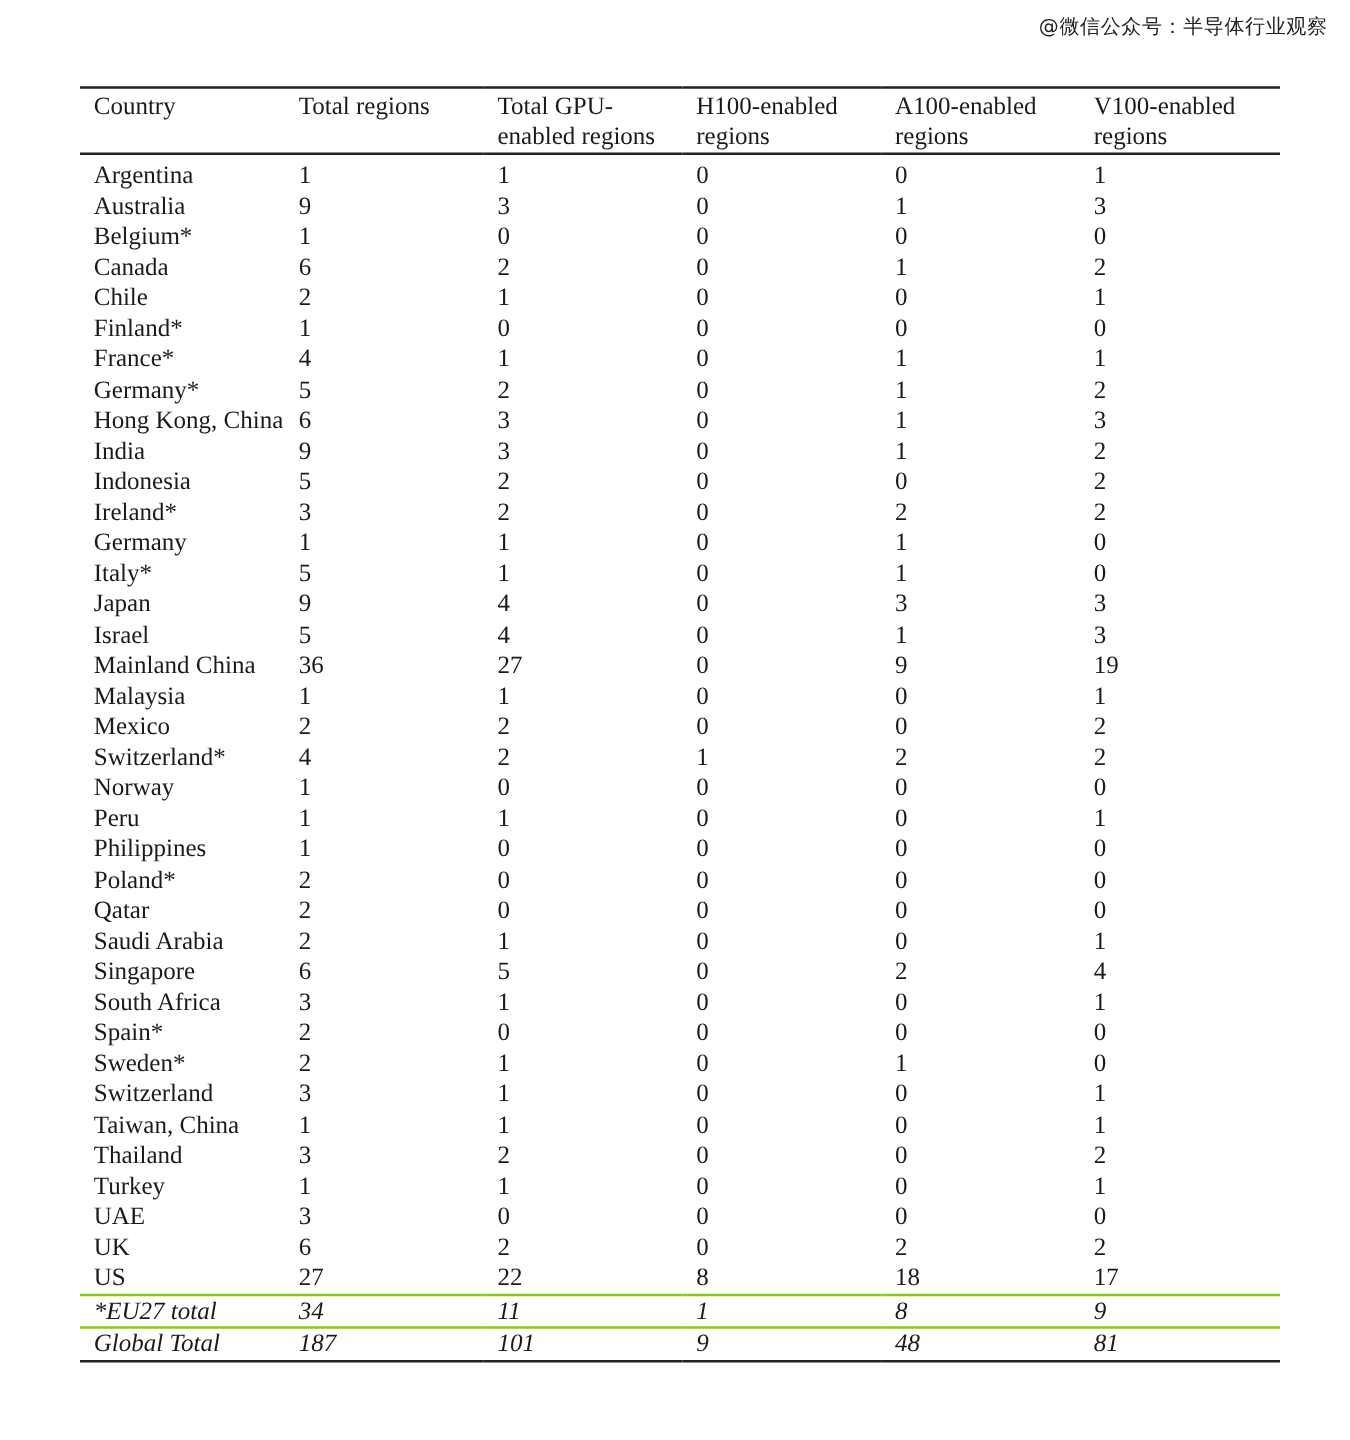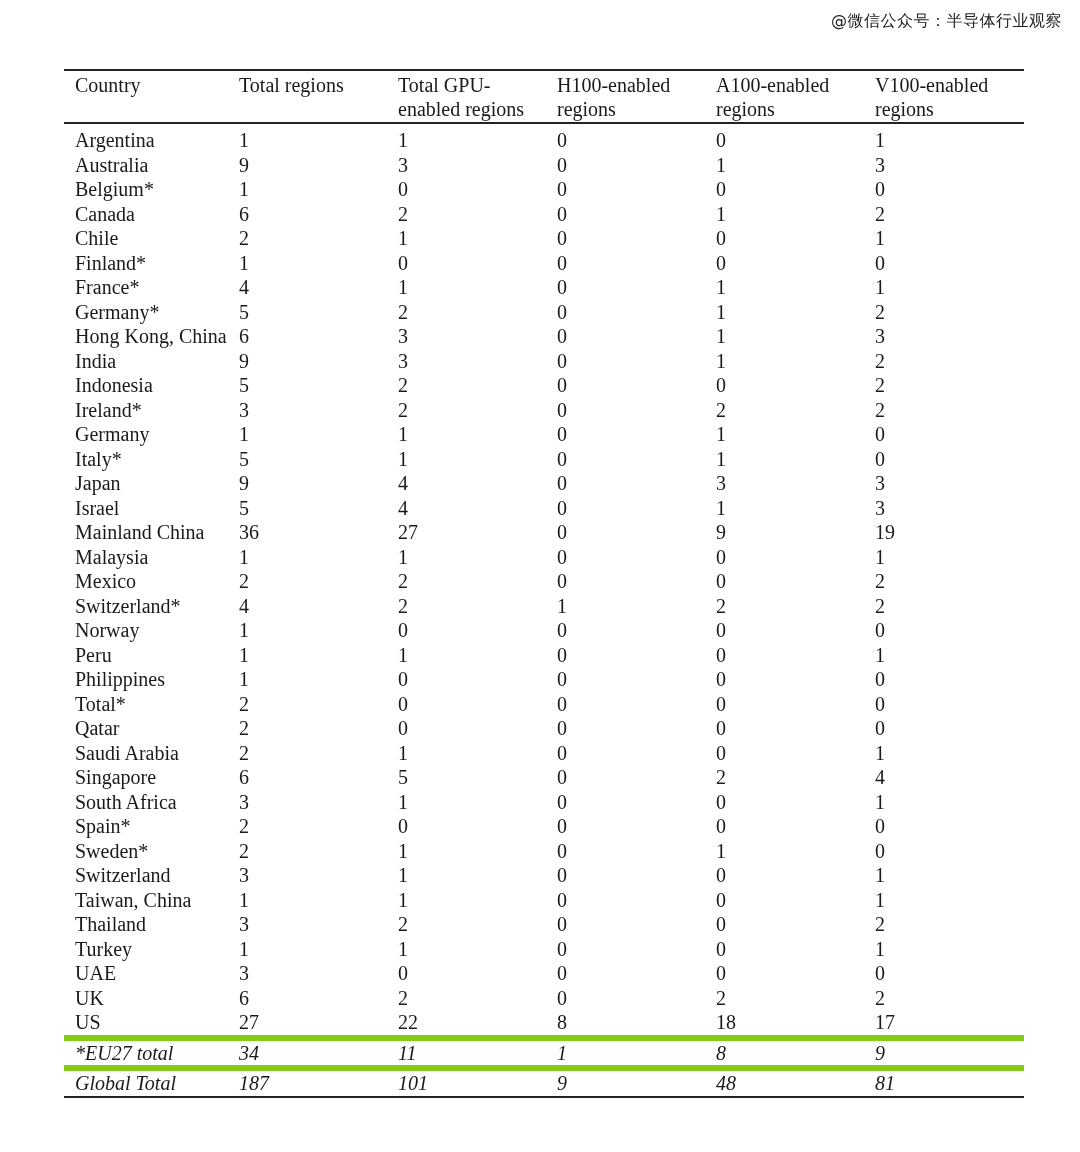--- a/index.html
+++ b/index.html
@@ -8,21 +8,21 @@
   .watermark { position: absolute; top: 11px; right: 18px; font-family: "DejaVu Sans", sans-serif;
                font-size: 16px; color: #222; letter-spacing: 0.5px; }
   table { position: absolute; left: 64px; top: 69px; width: 960px; border-collapse: collapse; }
   thead tr { border-top: 2px solid #222; border-bottom: 2px solid #222; }
   th { font-weight: normal; text-align: left; vertical-align: top; font-size: 20px; line-height: 24px;
        padding: 2px 0 1px 11px; }
   td { font-size: 20px; line-height: 24.5px; padding: 0 0 0 11px; height: 24.5px; white-space: nowrap; }
   col.c0 { width: 164px; } col.c1 { width: 159px; } col.c2 { width: 159px; }
   col.c3 { width: 159px; } col.c4 { width: 159px; } col.c5 { width: 160px; }
   tbody tr:first-child td { padding-top: 4px; }
-  tfoot tr { border-top: 6px solid #84cc16; }
+  tfoot tr { border-top: 2px solid #84cc16; }
   tfoot tr:last-child { border-bottom: 2px solid #222; }
   tfoot td { font-style: italic; height: 24px; }
 </style>
 </head>
 <body>
 
 <div class="watermark">@微信公众号：半导体行业观察</div>
 
 <table>
   <colgroup>
@@ -222,21 +222,21 @@
       </tr>
       <tr>
         <td>Philippines</td>
         <td>1</td>
         <td>0</td>
         <td>0</td>
         <td>0</td>
         <td>0</td>
       </tr>
       <tr>
-        <td>Total*</td>
+        <td>Poland*</td>
         <td>2</td>
         <td>0</td>
         <td>0</td>
         <td>0</td>
         <td>0</td>
       </tr>
       <tr>
         <td>Qatar</td>
         <td>2</td>
         <td>0</td>

